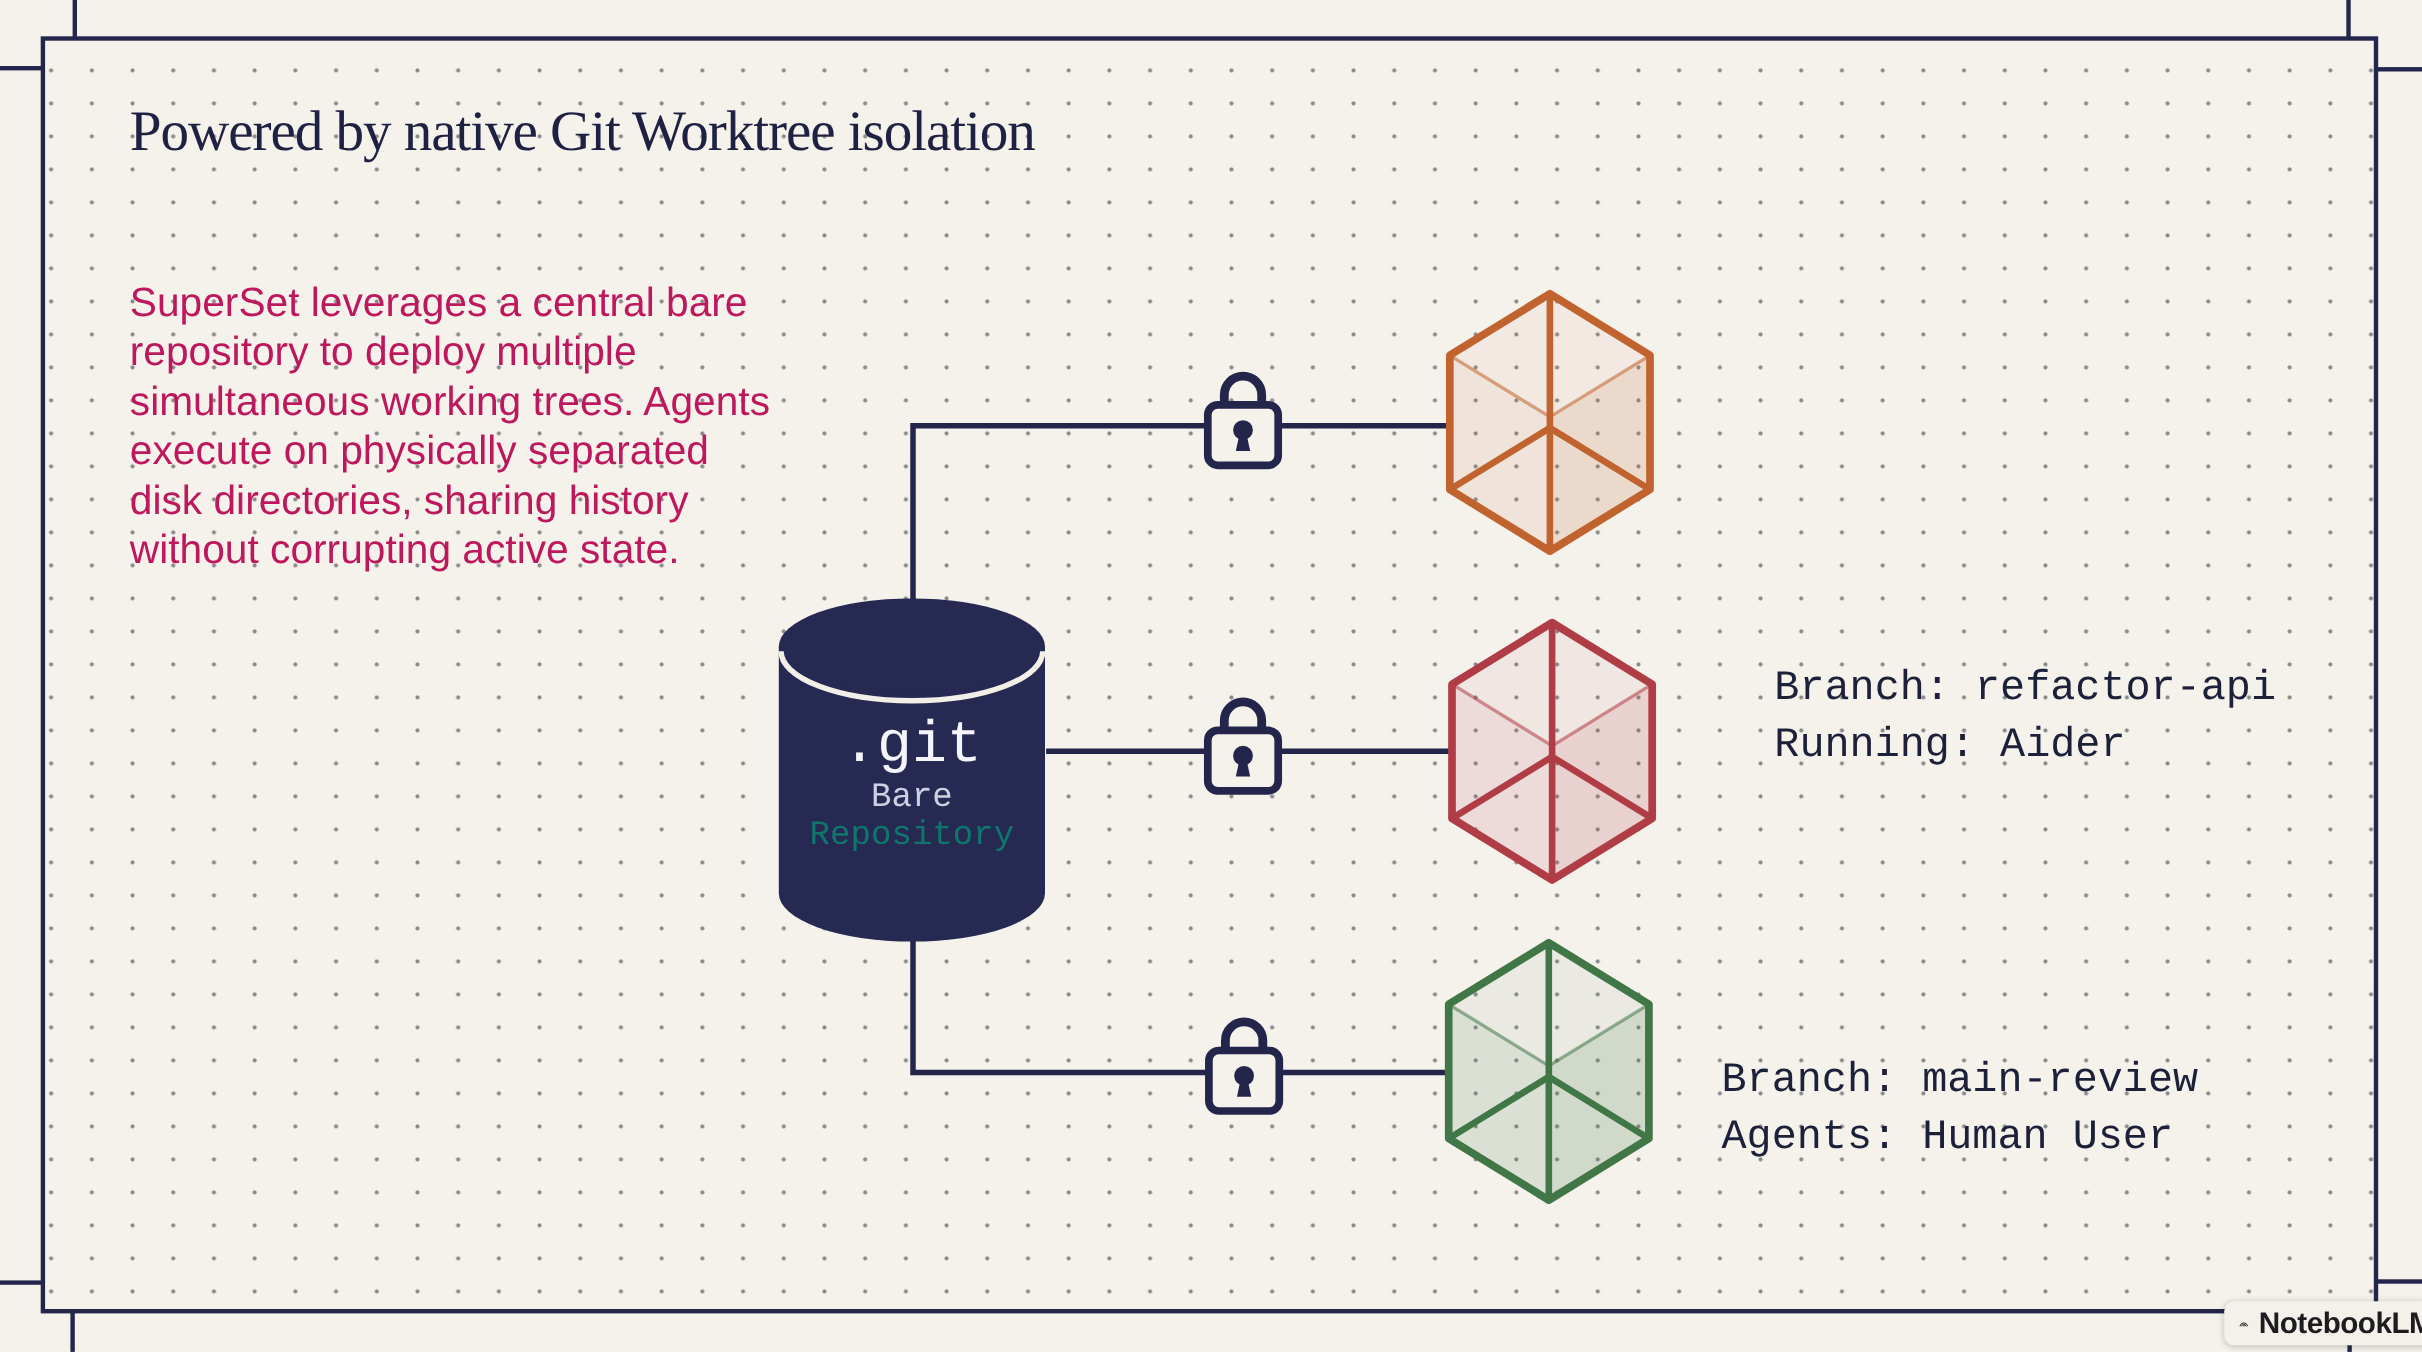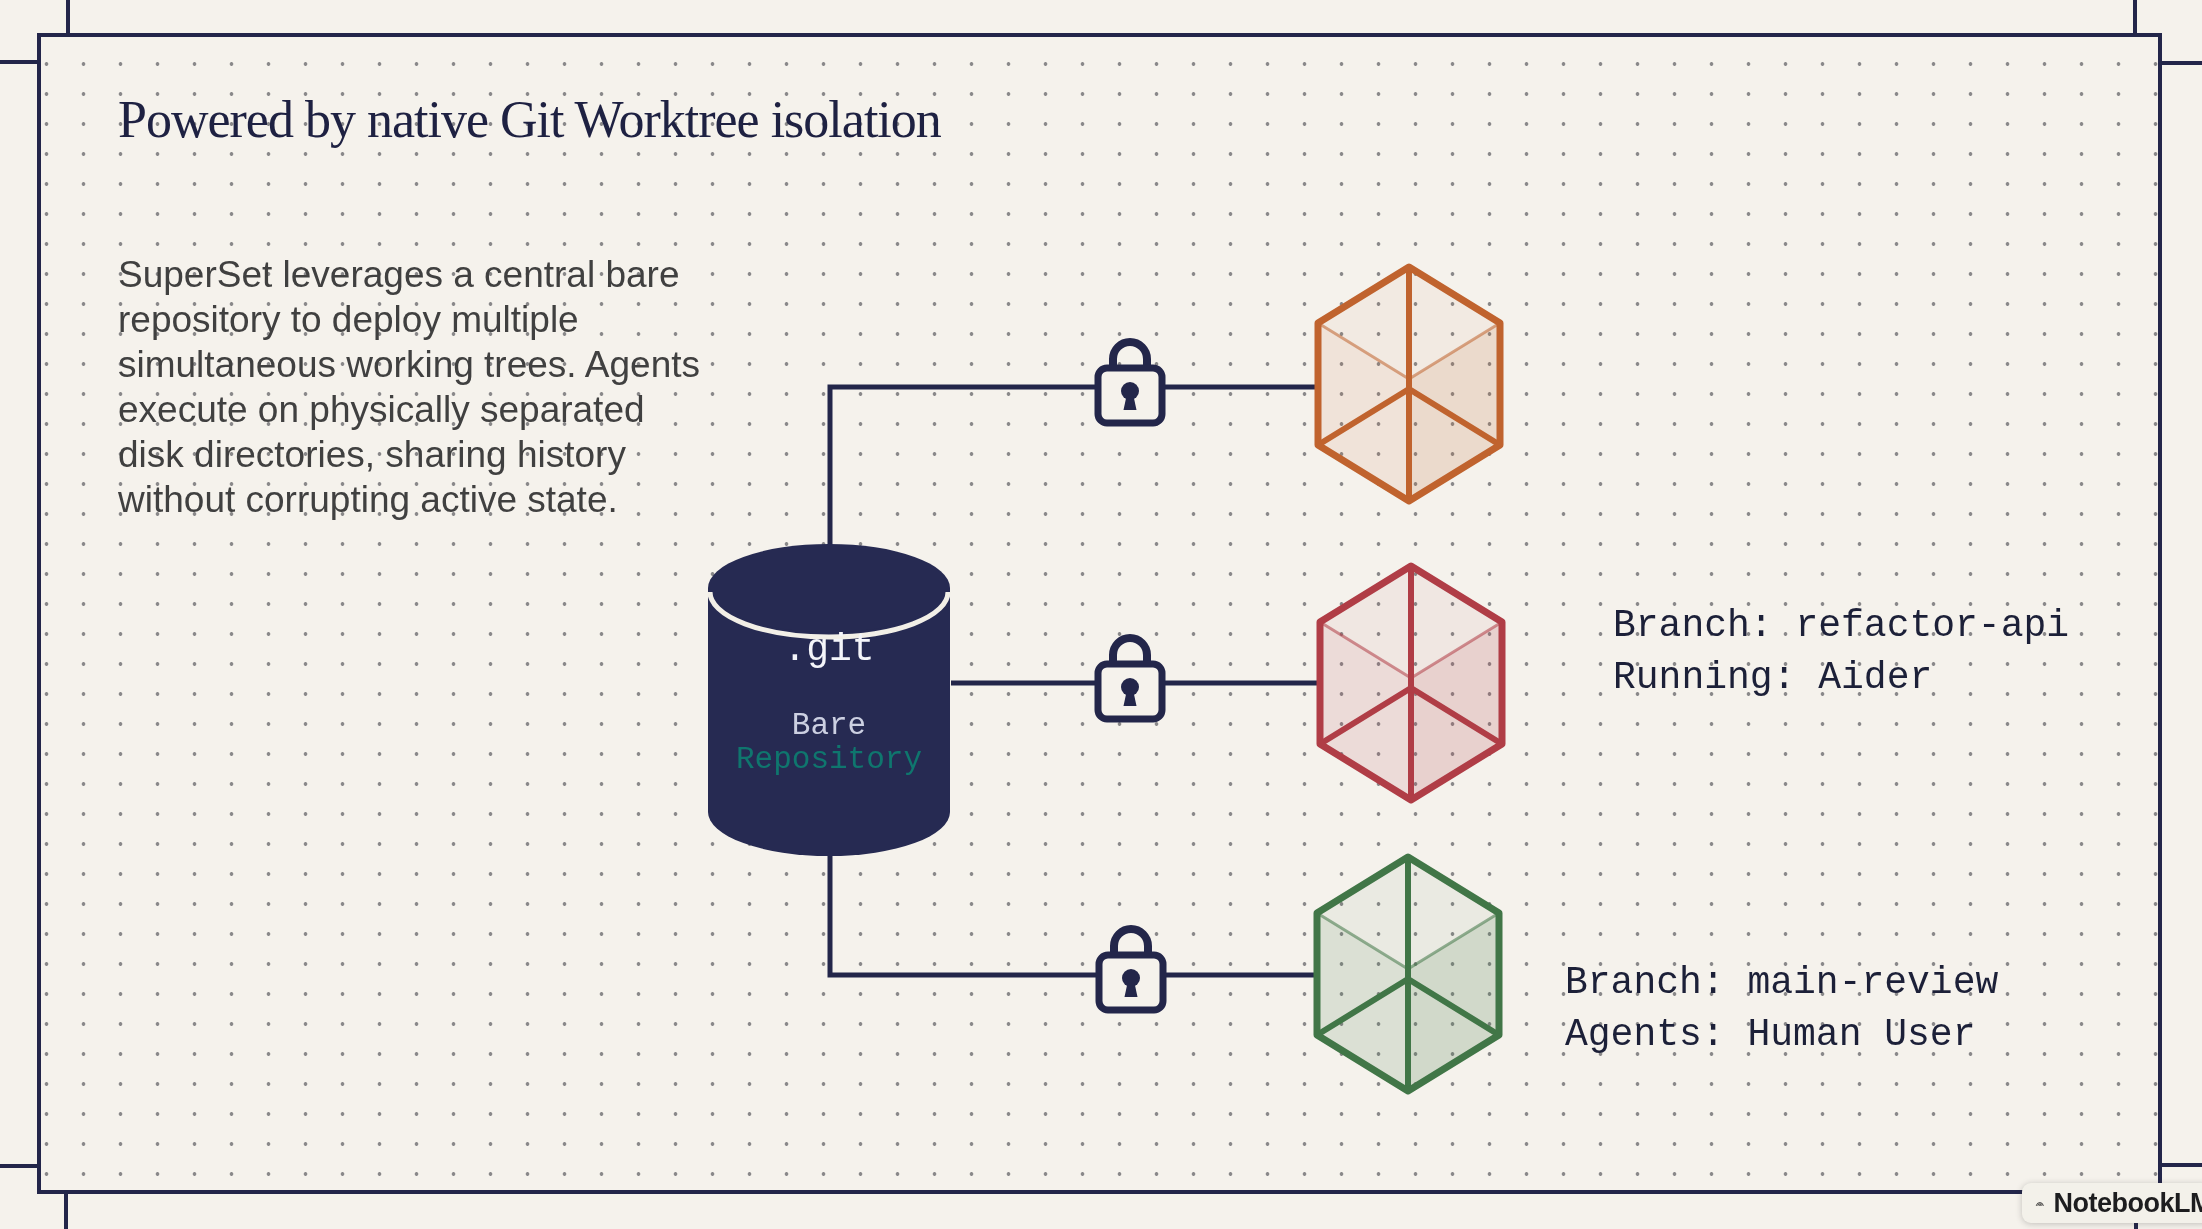--- a/index.html
+++ b/index.html
@@ -17,26 +17,26 @@
     background-position:24px 12px;
   }
   .tick{position:absolute;background:#23264a;}
   .title{
     position:absolute;left:118px;top:90px;width:1500px;
     font-family:"Liberation Serif",serif;font-size:52px;font-weight:500;
     letter-spacing:-1px;color:#1e2142;
   }
   .description{
     position:absolute;left:118px;top:252px;width:590px;
-    font-size:37px;line-height:45px;color:#404040;
+    font-size:37px;line-height:45px;color:#be185d;
   }
   .diagram-svg{position:absolute;left:0;top:0;}
   .cyl-label{position:absolute;left:708px;width:242px;text-align:center;
     font-family:"Liberation Mono","DejaVu Sans Mono",monospace;}
-  .cyl-name{top:628px;font-size:38px;color:#f4f5fa;}
+  .cyl-name{top:648px;font-size:53px;color:#f4f5fa;}
   .cyl-sub1{top:708px;font-size:31px;color:#ccd0e2;}
   .cyl-sub2{top:742px;font-size:31px;color:#0f766e;}
   .wt-label{
     position:absolute;left:1565px;
     font-family:"Liberation Mono","DejaVu Sans Mono",monospace;
     font-size:38px;line-height:52px;color:#1c2038;white-space:nowrap;
   }
   .wt-1{top:339px;} .wt-2{top:600px;margin-left:48px;} .wt-3{top:929px;margin-top:28px;}
   .watermark{
     position:absolute;left:2022px;top:1183px;width:190px;height:40px;

